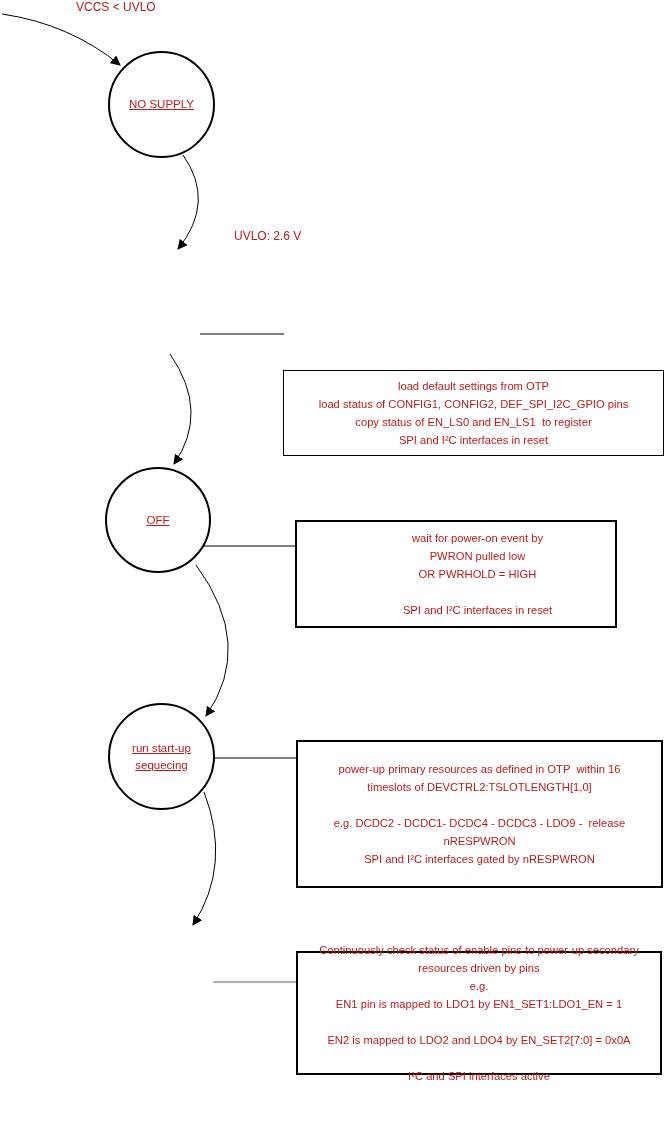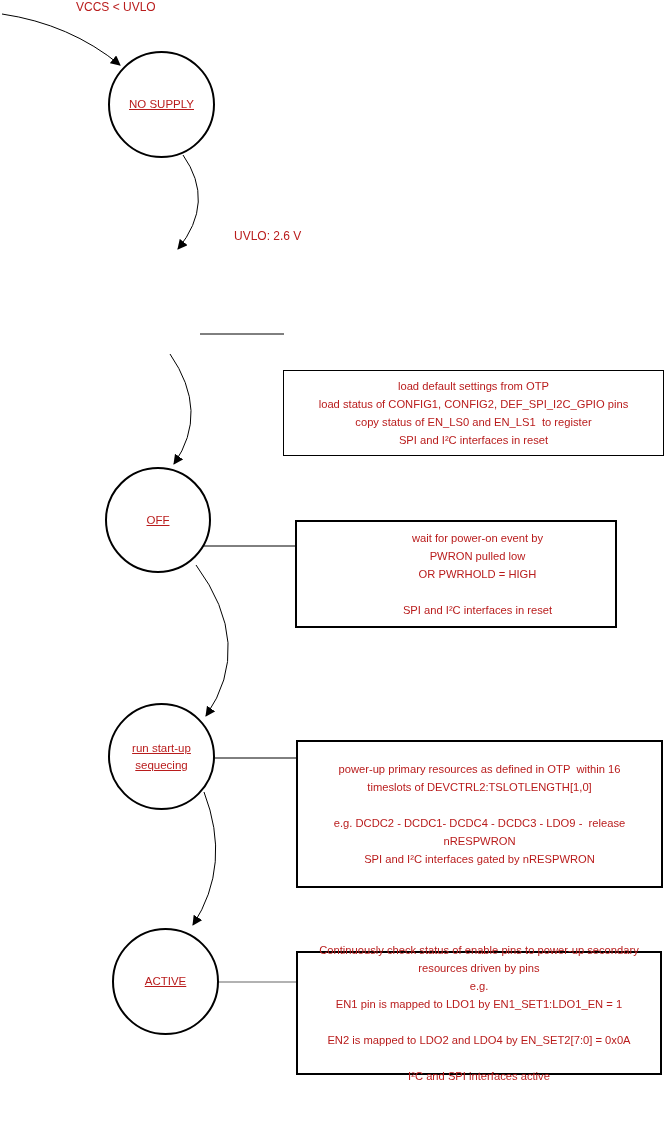--- a/index.html
+++ b/index.html
@@ -107,23 +107,20 @@
   <div class="state s1">
     <span>NO SUPPLY</span>
   </div>
   <div class="state s4">
     <span>run start-up
 sequecing</span>
   </div>
   <div class="state s3">
     <span>OFF</span>
   </div>
-  <div class="state s5">
-    <span>ACTIVE</span>
-  </div>
 
   <div class="note note--thin n1">
     <span>load default settings from OTP
 load status of CONFIG1, CONFIG2, DEF_SPI_I2C_GPIO pins
 copy status of EN_LS0 and EN_LS1  to register
 SPI and I²C interfaces in reset</span>
   </div>
   <div class="note n2">
     <span>wait for power-on event by
 PWRON pulled low

